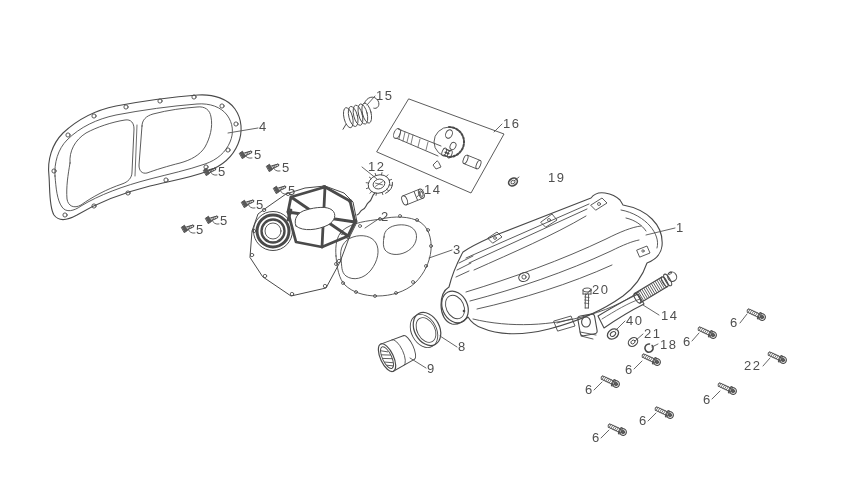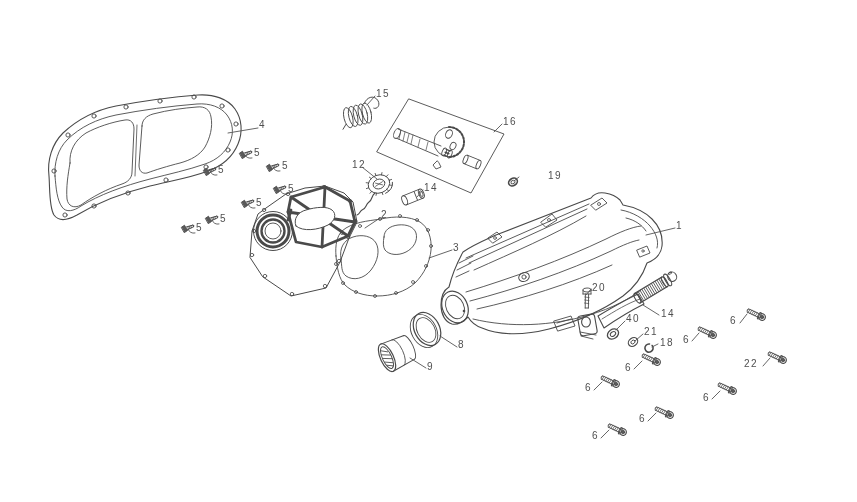--- a/index.html
+++ b/index.html
@@ -7,21 +7,21 @@
     position:relative;
     width:857px;height:502px;
     background:#ffffff;
     overflow:hidden;
     font-family:"Liberation Sans", sans-serif;
   }
   .stage svg{position:absolute;left:0;top:0;}
   .callout{
     position:absolute;
     font-family:"Liberation Sans", sans-serif;
-    font-size:10px;
+    font-size:13px;
     line-height:1;
     letter-spacing:1.5px;
     color:#4f4f4f;
     white-space:nowrap;
     user-select:none;
   }
 </style>
 </head>
 <body>
 
@@ -344,21 +344,21 @@
   <div class="callout" style="left:683px;top:335px">6</div>
   <div class="callout" style="left:625px;top:363px">6</div>
   <div class="callout" style="left:585px;top:383px">6</div>
   <div class="callout" style="left:703px;top:393px">6</div>
   <div class="callout" style="left:639px;top:414px">6</div>
   <div class="callout" style="left:592px;top:431px">6</div>
   <div class="callout" style="left:458px;top:340px">8</div>
   <div class="callout" style="left:427px;top:362px">9</div>
   <div class="callout" style="left:661px;top:309px">14</div>
   <div class="callout" style="left:592px;top:283px">20</div>
-  <div class="callout" style="left:352px;top:160px">12</div>
+  <div class="callout" style="left:368px;top:160px">12</div>
   <div class="callout" style="left:424px;top:183px">14</div>
   <div class="callout" style="left:376px;top:89px">15</div>
   <div class="callout" style="left:503px;top:117px">16</div>
   <div class="callout" style="left:660px;top:338px">18</div>
   <div class="callout" style="left:548px;top:171px">19</div>
   <div class="callout" style="left:626px;top:314px">40</div>
   <div class="callout" style="left:644px;top:327px">21</div>
   <div class="callout" style="left:744px;top:359px">22</div>
 </div>
 

